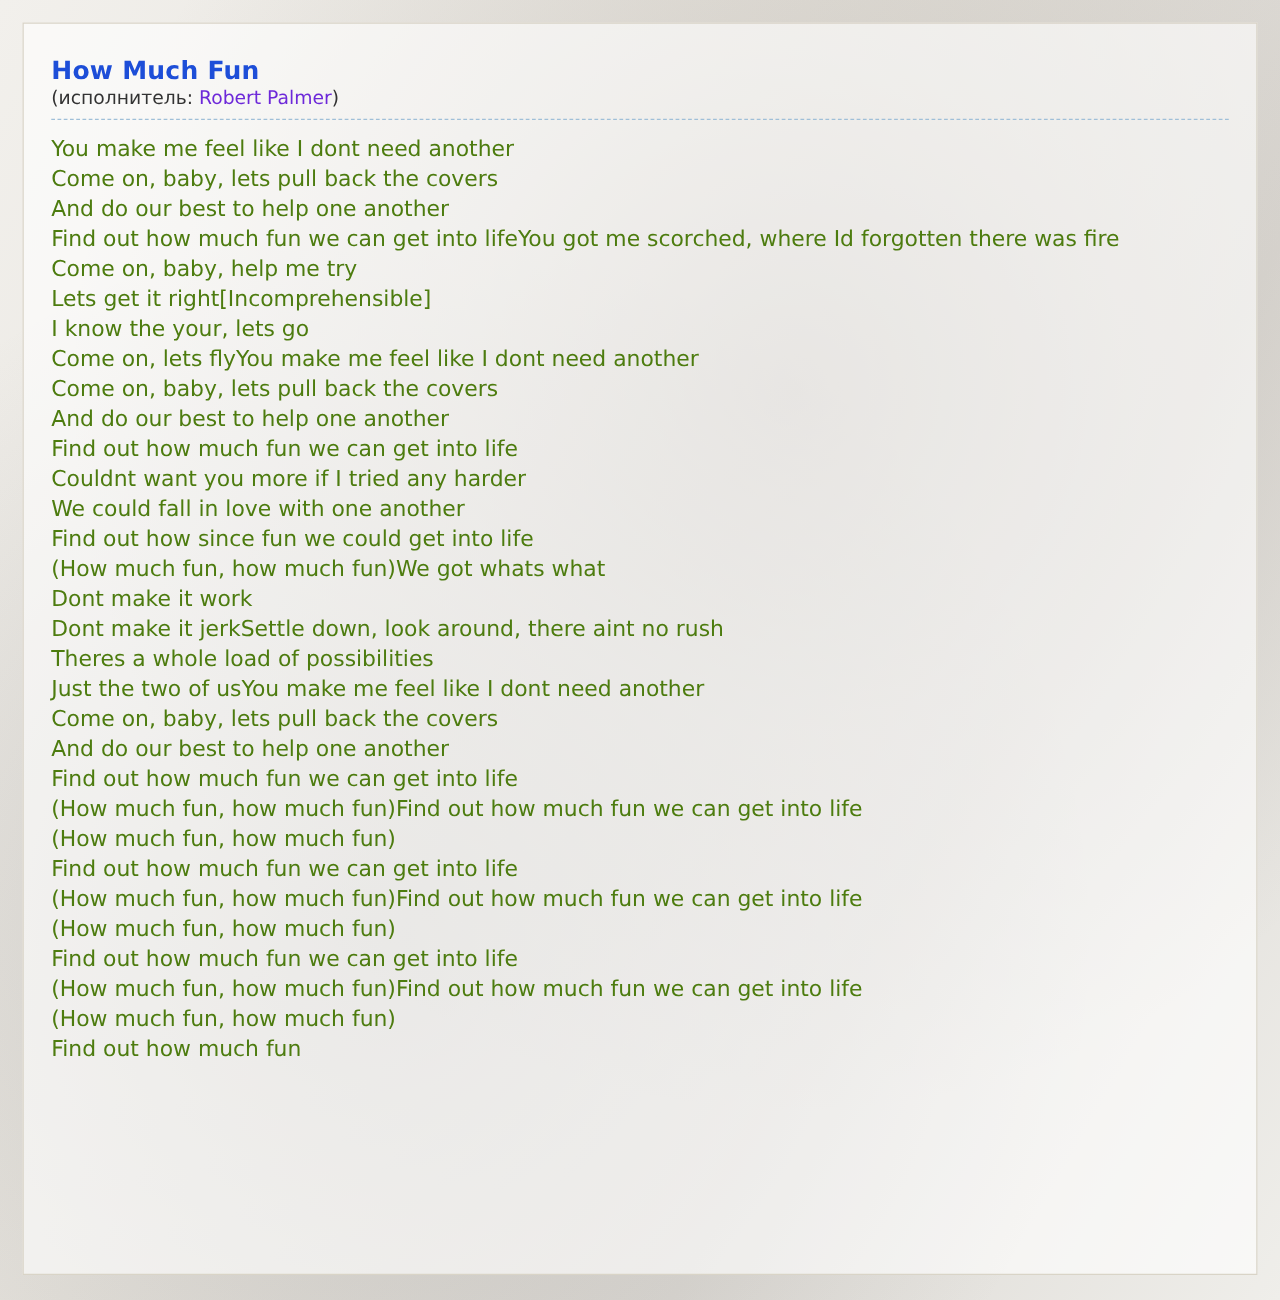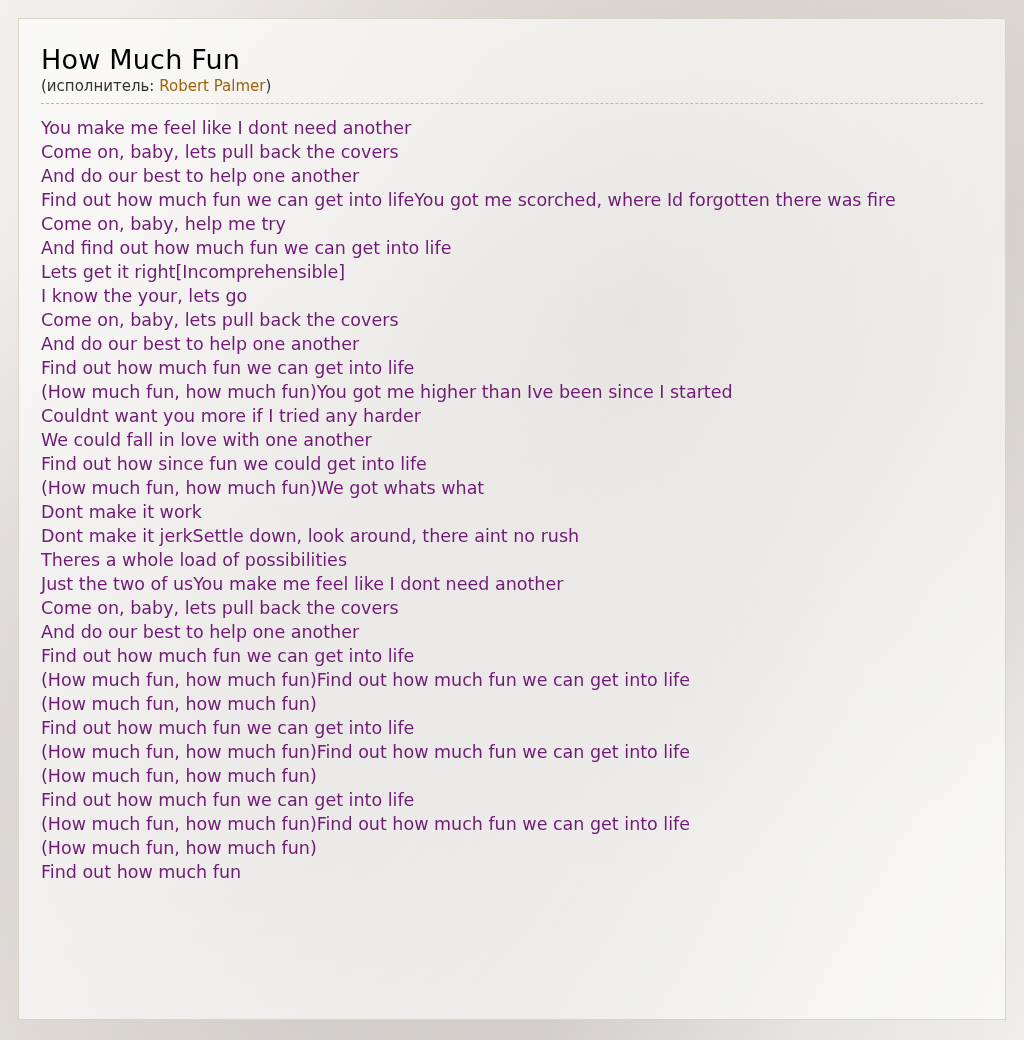--- a/index.html
+++ b/index.html
@@ -32,42 +32,42 @@
     height: 1002px;
     background: rgba(255,255,255,0.62);
     border: 1px solid #d9d4c7;
     box-sizing: border-box;
     overflow: hidden;
   }
   .card-inner {
     padding: 26px 22px 10px 22px;
   }
   .song-title {
-    font-size: 27px;
-    color: #000000;
-    font-weight: normal;
+    font-size: 20px;
+    color: #1d4ed8;
+    font-weight: bold;
     margin: 0 0 2px 0;
     line-height: 1.1;
     letter-spacing: 0.2px;
   }
   .artist-line {
     font-size: 15px;
     color: #333333;
     padding-bottom: 8px;
     border-bottom: 1px dashed #9fbfd8;
     margin-bottom: 12px;
   }
   .artist-link {
-    color: #a16207;
+    color: #6d28d9;
     text-decoration: none;
   }
   .lyrics {
     font-size: 17.5px;
     line-height: 24px;
-    color: #701a75;
+    color: #4d7c0f;
     white-space: nowrap;
   }
   .lyric-line {
     min-height: 24px;
   }
 </style>
 </head>
 <body>
 
 <div class="page-backdrop"></div>
@@ -80,27 +80,26 @@
     <div class="artist-line">
       <span>(исполнитель: </span><a class="artist-link" href="#">Robert Palmer</a><span>)</span>
     </div>
 
     <div class="lyrics" id="lyrics-body">
         <div class="lyric-line">You make me feel like I dont need another</div>
         <div class="lyric-line">Come on, baby, lets pull back the covers</div>
         <div class="lyric-line">And do our best to help one another</div>
         <div class="lyric-line">Find out how much fun we can get into lifeYou got me scorched, where Id forgotten there was fire</div>
         <div class="lyric-line">Come on, baby, help me try</div>
-        <div class="lyric-line">And find out how much fun we can get into life</div>
         <div class="lyric-line">Lets get it right[Incomprehensible]</div>
         <div class="lyric-line">I know the your, lets go</div>
+        <div class="lyric-line">Come on, lets flyYou make me feel like I dont need another</div>
         <div class="lyric-line">Come on, baby, lets pull back the covers</div>
         <div class="lyric-line">And do our best to help one another</div>
         <div class="lyric-line">Find out how much fun we can get into life</div>
-        <div class="lyric-line">(How much fun, how much fun)You got me higher than Ive been since I started</div>
         <div class="lyric-line">Couldnt want you more if I tried any harder</div>
         <div class="lyric-line">We could fall in love with one another</div>
         <div class="lyric-line">Find out how since fun we could get into life</div>
         <div class="lyric-line">(How much fun, how much fun)We got whats what</div>
         <div class="lyric-line">Dont make it work</div>
         <div class="lyric-line">Dont make it jerkSettle down, look around, there aint no rush</div>
         <div class="lyric-line">Theres a whole load of possibilities</div>
         <div class="lyric-line">Just the two of usYou make me feel like I dont need another</div>
         <div class="lyric-line">Come on, baby, lets pull back the covers</div>
         <div class="lyric-line">And do our best to help one another</div>

